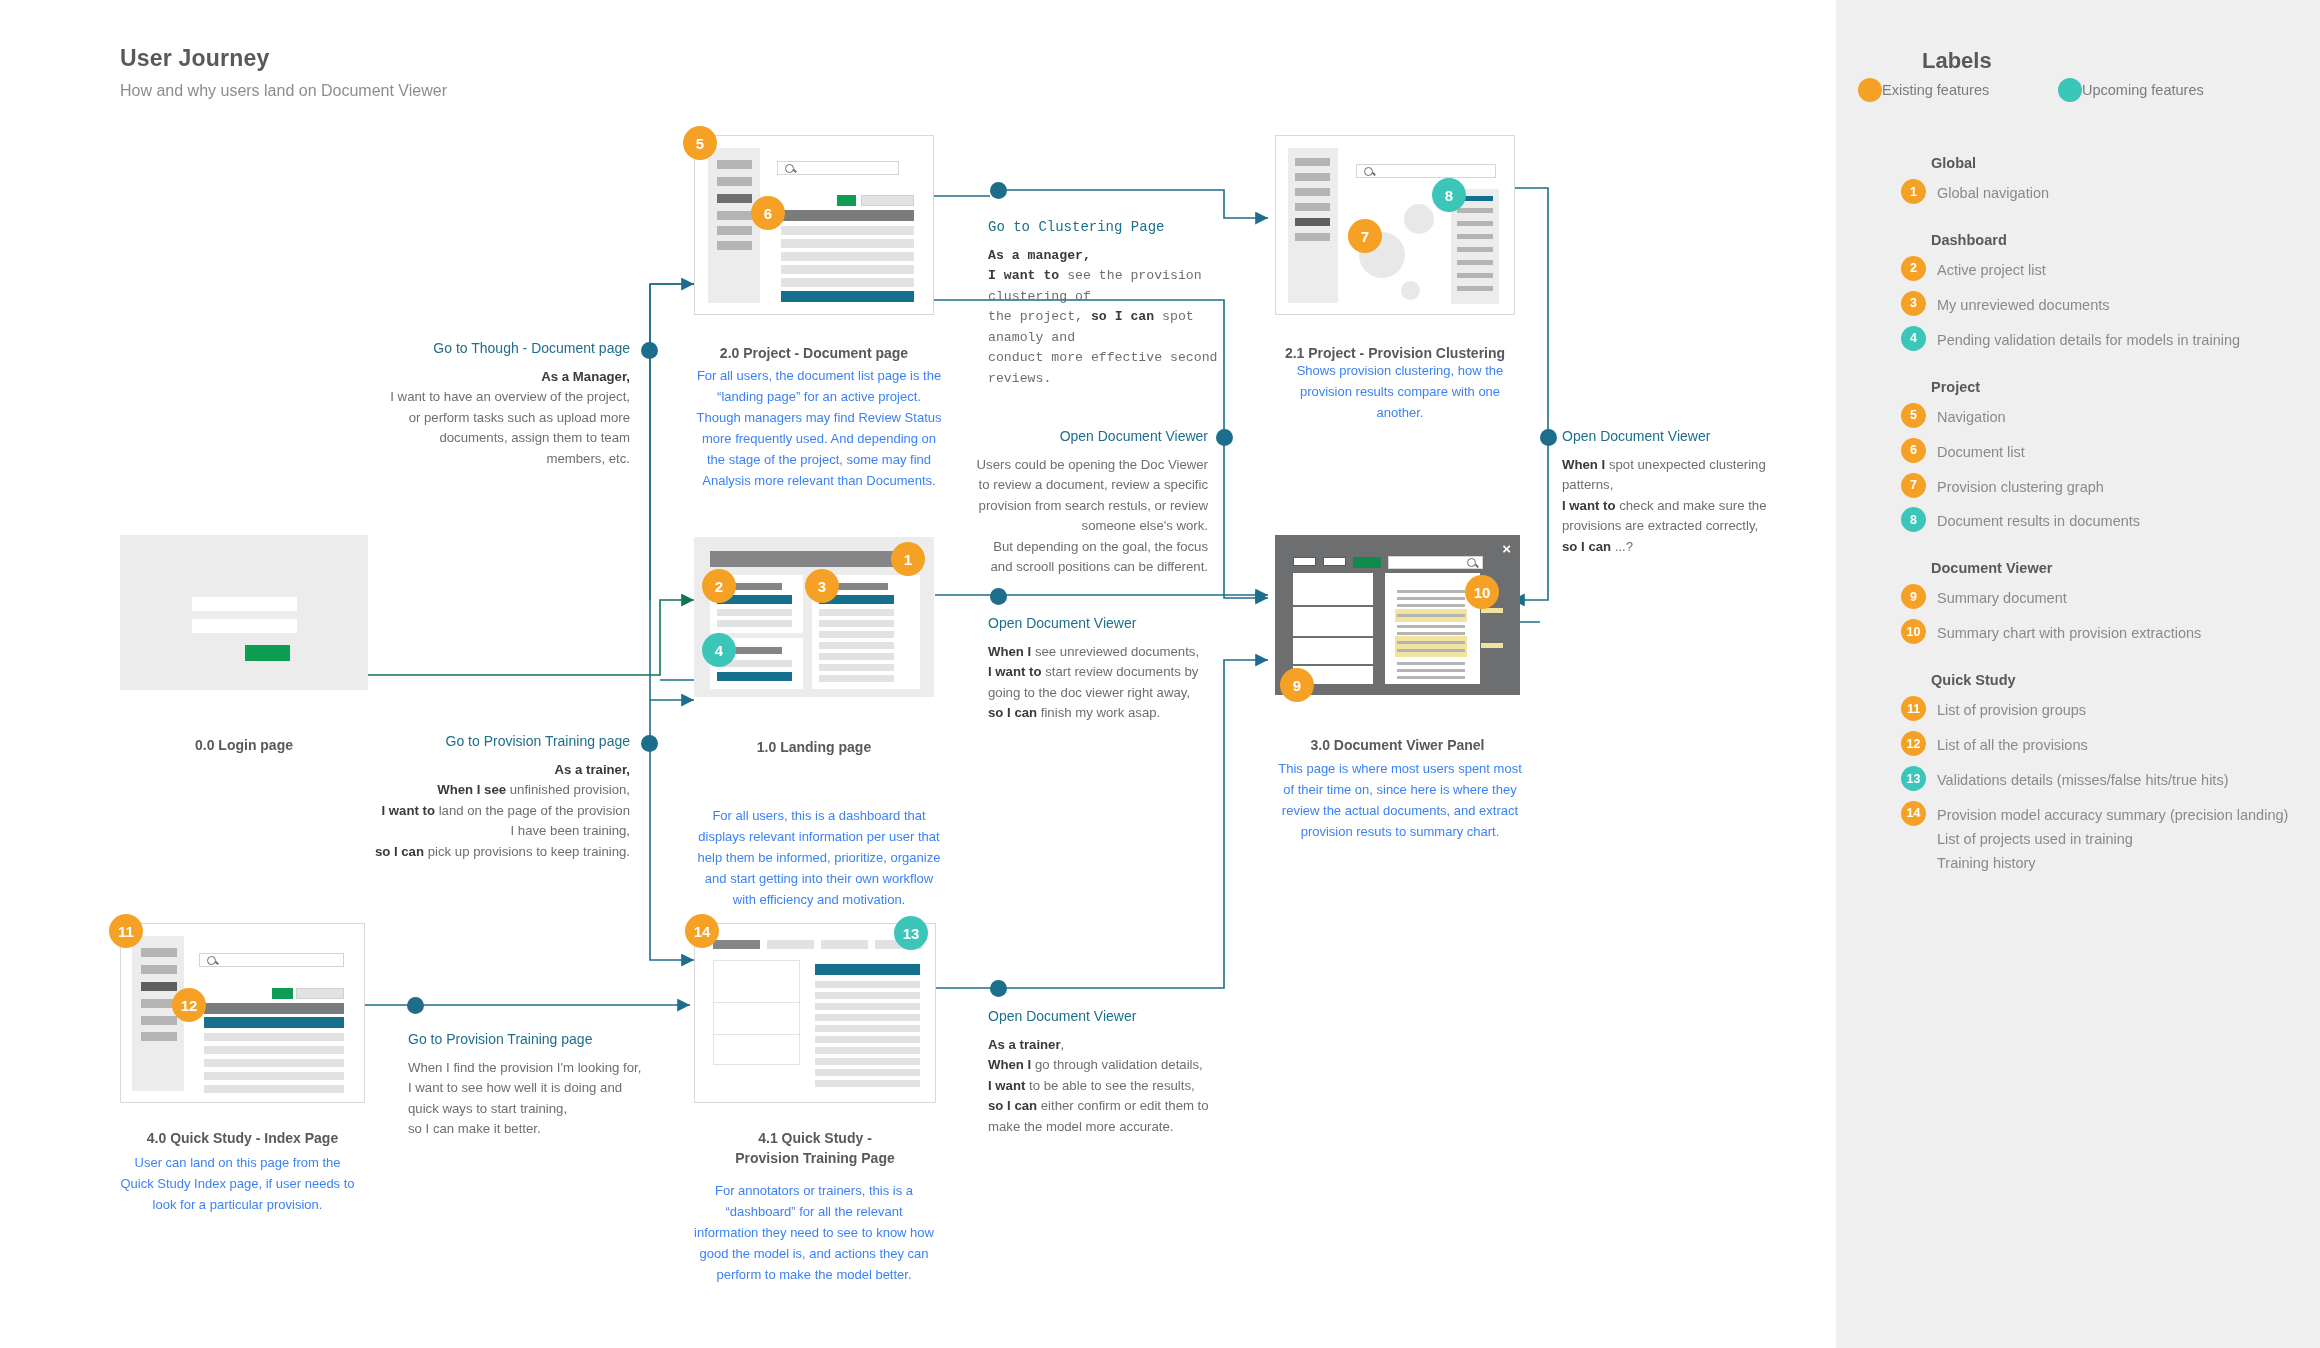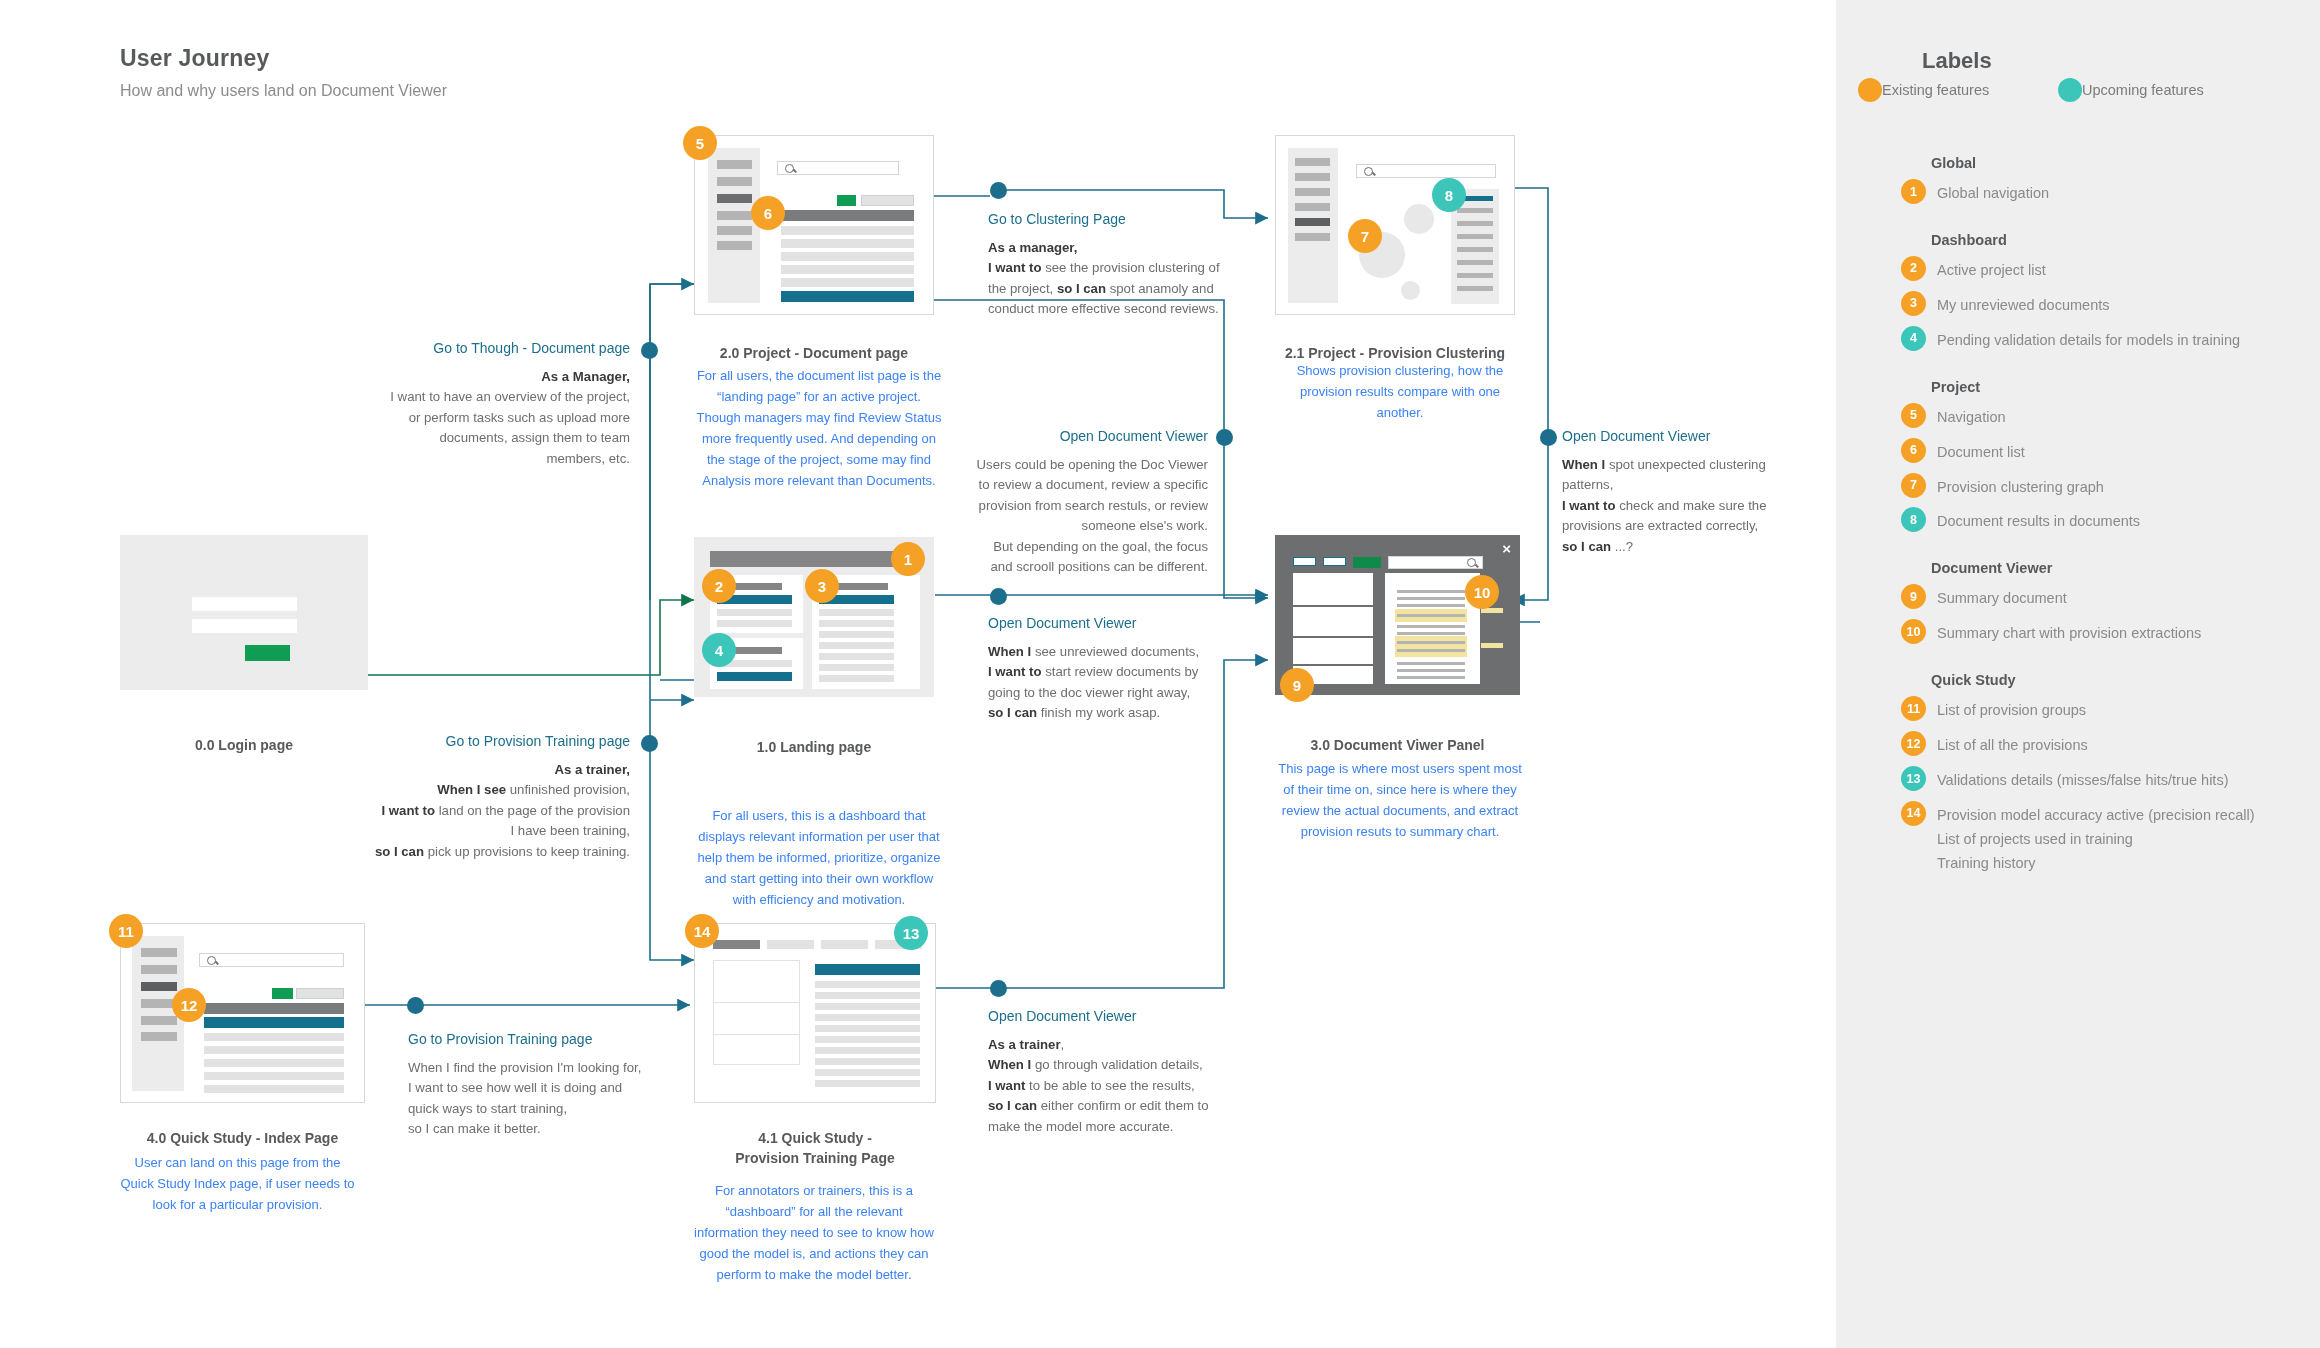--- a/index.html
+++ b/index.html
@@ -367,21 +367,21 @@
     <div class="ann-body">
       <b>As a Manager,</b><br>
       I want to have an overview of the project,<br>
       or perform tasks such as upload more<br>
       documents, assign them to team<br>
       members, etc.
     </div>
   </div>
 
   <div class="dot-node" style="left:990px; top:182px;"></div>
-  <div class="ann" style="left:988px; top:211px; width:260px;">
+  <div class="ann" style="left:988px; top:219px; width:260px;font-family:Liberation Mono, monospace;">
     <div class="ann-title">Go to Clustering Page</div>
     <div class="ann-body">
       <b>As a manager,</b><br>
       <b>I want to</b> see the provision clustering of<br>
       the project, <b>so I can</b> spot anamoly and<br>
       conduct more effective second reviews.
     </div>
   </div>
 
   <div class="dot-node" style="left:1216px; top:429px;"></div>
@@ -537,21 +537,21 @@
           <span class="label-badge" style="background:#f5a125;">12</span>
           <span class="label-text">List of all the provisions</span>
         </div>
         <div class="label-row">
           <span class="label-badge" style="background:#3cc6b9;">13</span>
           <span class="label-text">Validations details (misses/false hits/true hits)</span>
         </div>
         <div class="label-row">
           <span class="label-badge" style="background:#f5a125;">14</span>
           <span class="label-text">
-            <span>Provision model accuracy active (precision recall)</span>
+            <span>Provision model accuracy summary (precision landing)</span>
             <span class="sub">List of projects used in training</span>
             <span class="sub">Training history</span>
           </span>
         </div>
       </div>
 
     </div>
   </div>
 
 </div>

